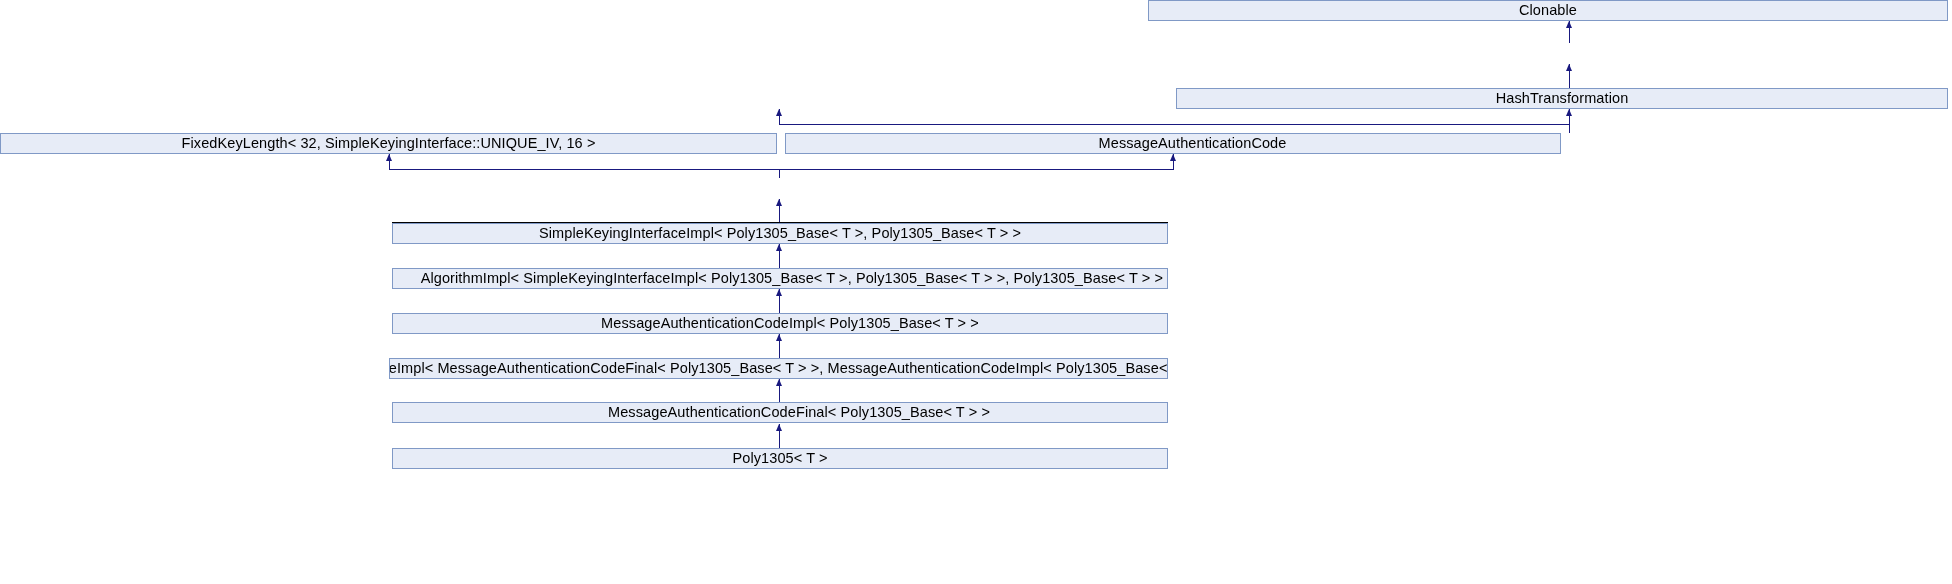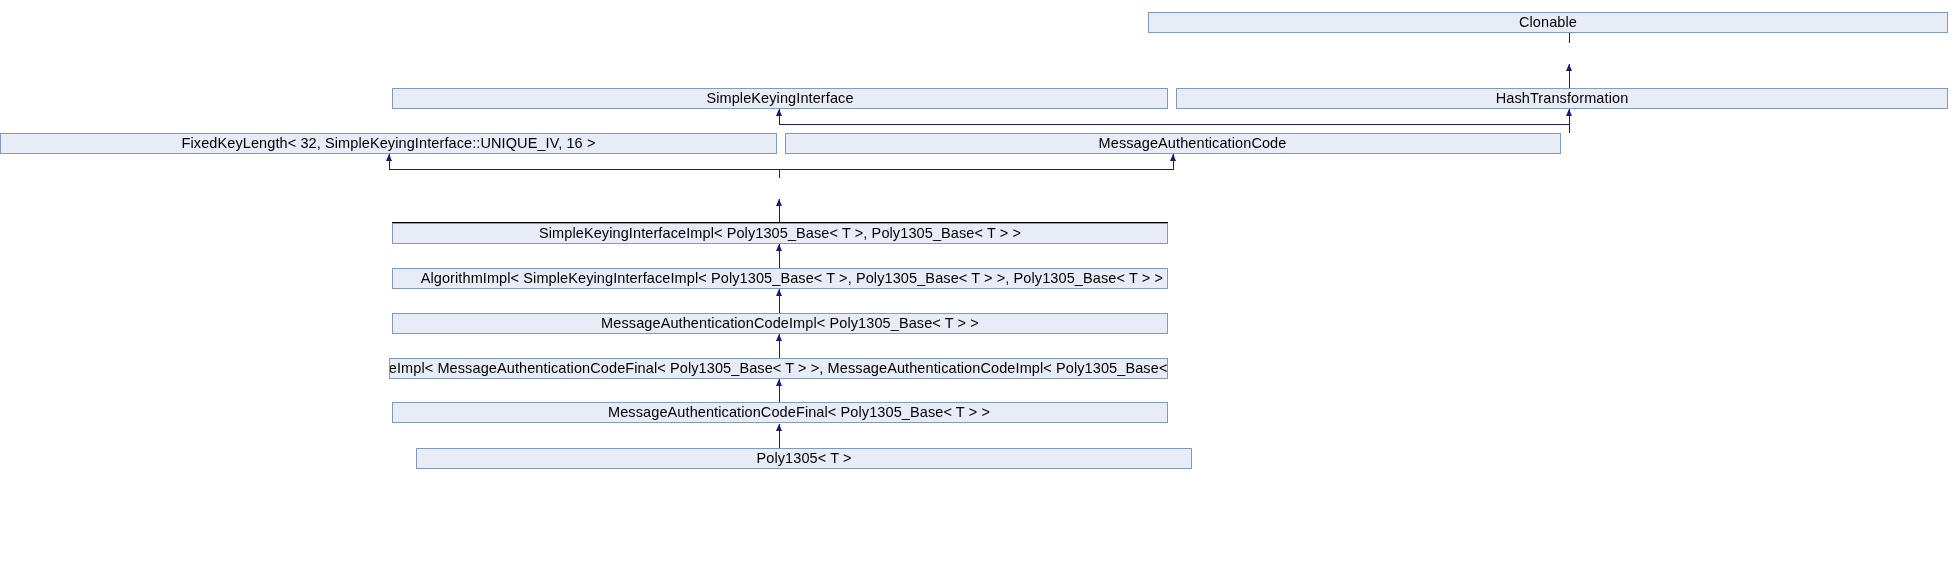--- a/index.html
+++ b/index.html
@@ -95,28 +95,25 @@
 
   <div class="edge edge-v" style="left:779px; top:334px; height:24px;"></div>
   <div class="arrowhead" style="left:776px; top:334px;"></div>
 
   <div class="edge edge-v" style="left:779px; top:379px; height:24px;"></div>
   <div class="arrowhead" style="left:776px; top:379px;"></div>
 
   <div class="edge edge-v" style="left:779px; top:424px; height:24px;"></div>
   <div class="arrowhead" style="left:776px; top:424px;"></div>
 
-  <div class="node" style="left:1148px; top:12px; width:800px; height:21px;">
+  <div class="node" style="left:1148px; top:0px; width:800px; height:21px;">
     <span class="node-label">Clonable</span>
   </div>
 
 
-  <div class="node" style="left:392px; top:88px; width:776px; height:21px;">
-    <span class="node-label">SimpleKeyingInterface</span>
-  </div>
 
   <div class="node" style="left:1176px; top:88px; width:772px; height:21px;">
     <span class="node-label">HashTransformation</span>
   </div>
 
   <div class="node" style="left:0px; top:133px; width:777px; height:21px;">
     <span class="node-label">FixedKeyLength&lt; 32, SimpleKeyingInterface::UNIQUE_IV, 16 &gt;</span>
   </div>
 
   <div class="node" style="left:785px; top:133px; width:776px; height:21px;padding-left:39px;">
@@ -140,17 +137,17 @@
   </div>
 
   <div class="node" style="left:389px; top:358px; width:779px; height:21px;">
     <span class="node-label">ClonableImpl&lt; MessageAuthenticationCodeFinal&lt; Poly1305_Base&lt; T &gt; &gt;, MessageAuthenticationCodeImpl&lt; Poly1305_Base&lt; T &gt; &gt; &gt;</span>
   </div>
 
   <div class="node" style="left:392px; top:402px; width:776px; height:21px;padding-left:38px;">
     <span class="node-label">MessageAuthenticationCodeFinal&lt; Poly1305_Base&lt; T &gt; &gt;</span>
   </div>
 
-  <div class="node" style="left:416px; top:448px; width:776px; height:21px;">
+  <div class="node" style="left:392px; top:448px; width:776px; height:21px;">
     <span class="node-label">Poly1305&lt; T &gt;</span>
   </div>
 
 </div>
 
 </body></html>

